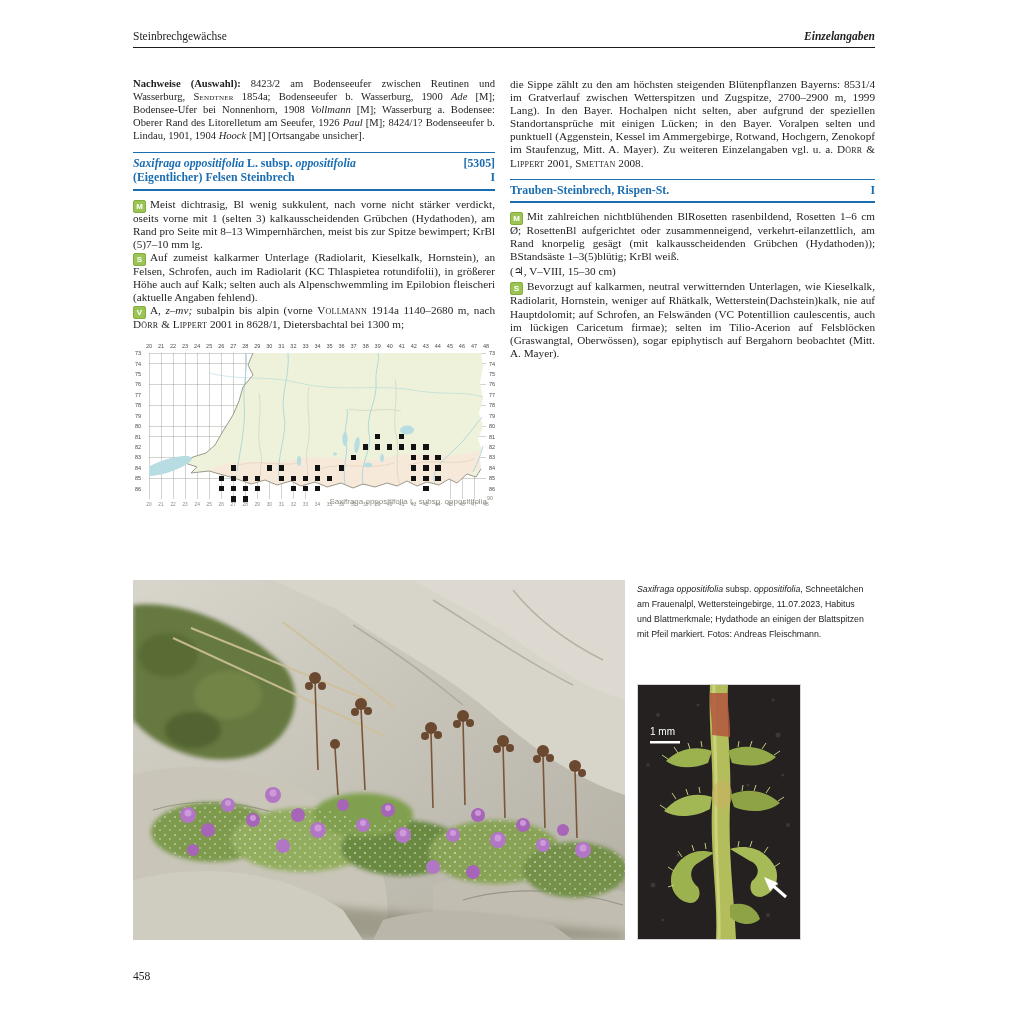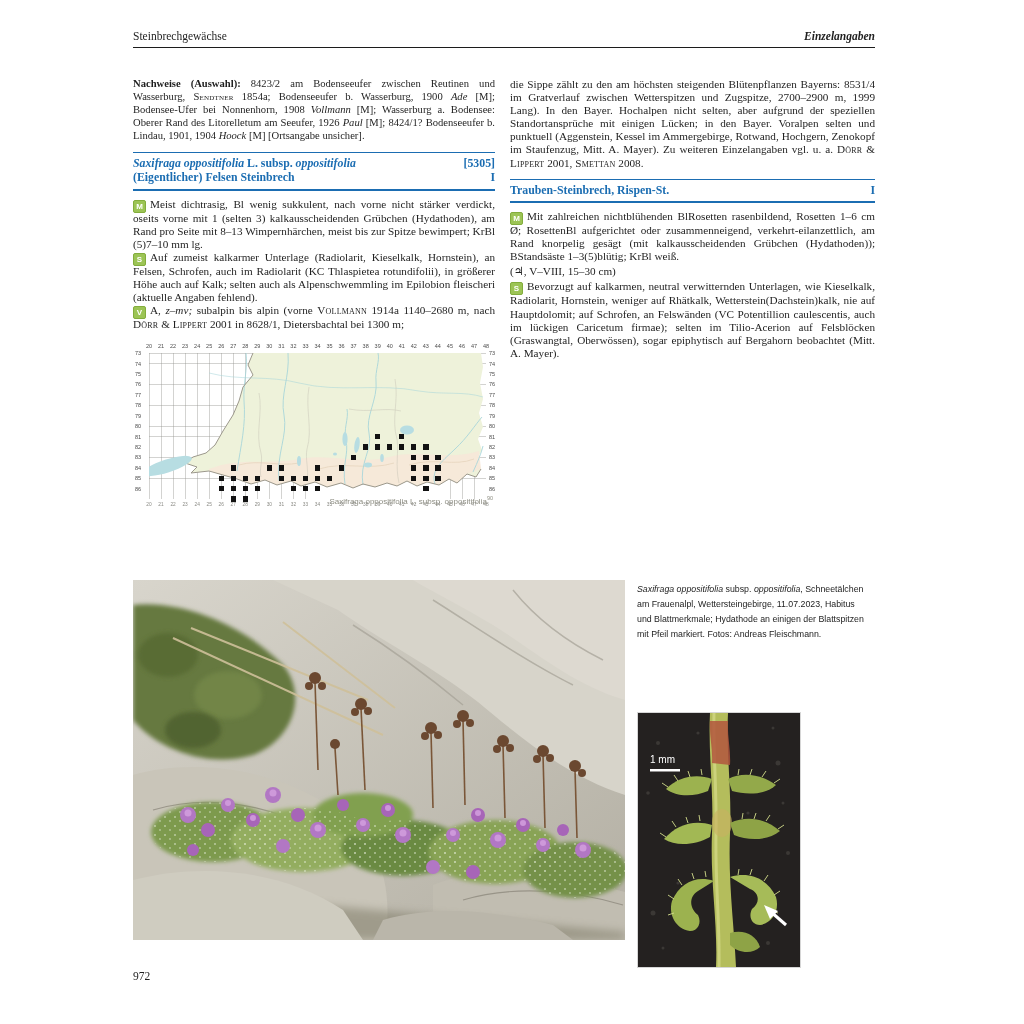--- a/index.html
+++ b/index.html
@@ -47,21 +47,21 @@
   .map-geo{position:absolute;left:0;top:0;width:100%;height:100%;}
   .map-lab{position:absolute;font-size:5.5px;color:#4c4c4c;}
   .map-sq{position:absolute;width:5.4px;height:5.4px;background:#121212;}
   .map-caption{position:absolute;right:4px;bottom:10px;font-size:8px;color:#8d8d82;}
   .map-caption sup{font-size:5.5px;}
 
   
   .photo1{position:absolute;left:0;top:550px;width:492px;height:360px;}
   .photo-caption{position:absolute;left:504px;top:552px;width:230px;
     font-family:"Liberation Sans",sans-serif;font-size:8.8px;line-height:15px;color:#232323;}
-  .photo2{position:absolute;left:504px;top:654px;width:164px;height:256px;border:1px solid #d6d6d6;box-sizing:border-box;margin-top:28px;}
+  .photo2{position:absolute;left:504px;top:654px;width:164px;height:256px;border:1px solid #d6d6d6;box-sizing:border-box;}
   .pageno{position:absolute;left:0;top:940px;font-size:11.5px;}
 </style>
 </head>
 <body>
 
 <div class="page">
 
   <div class="runhead">
     <span>Steinbrechgewächse</span>
     <span class="fam">Einzelangaben</span>
@@ -492,14 +492,14 @@
       <text x="12" y="50" fill="#ffffff" font-family="Liberation Sans, sans-serif" font-size="10">1 mm</text>
       <rect x="12" y="56" width="30" height="2.5" fill="#ffffff"></rect>
 
       <g fill="#ffffff" stroke="#ffffff">
         <line x1="148" y1="212" x2="132" y2="198" stroke-width="3"></line>
         <polygon points="126,192 140,198 132,206" stroke="none"></polygon>
       </g>
     </svg>
   </div>
 
-  <div class="pageno">972</div>
+  <div class="pageno">458</div>
 </div>
 
 </body></html>

